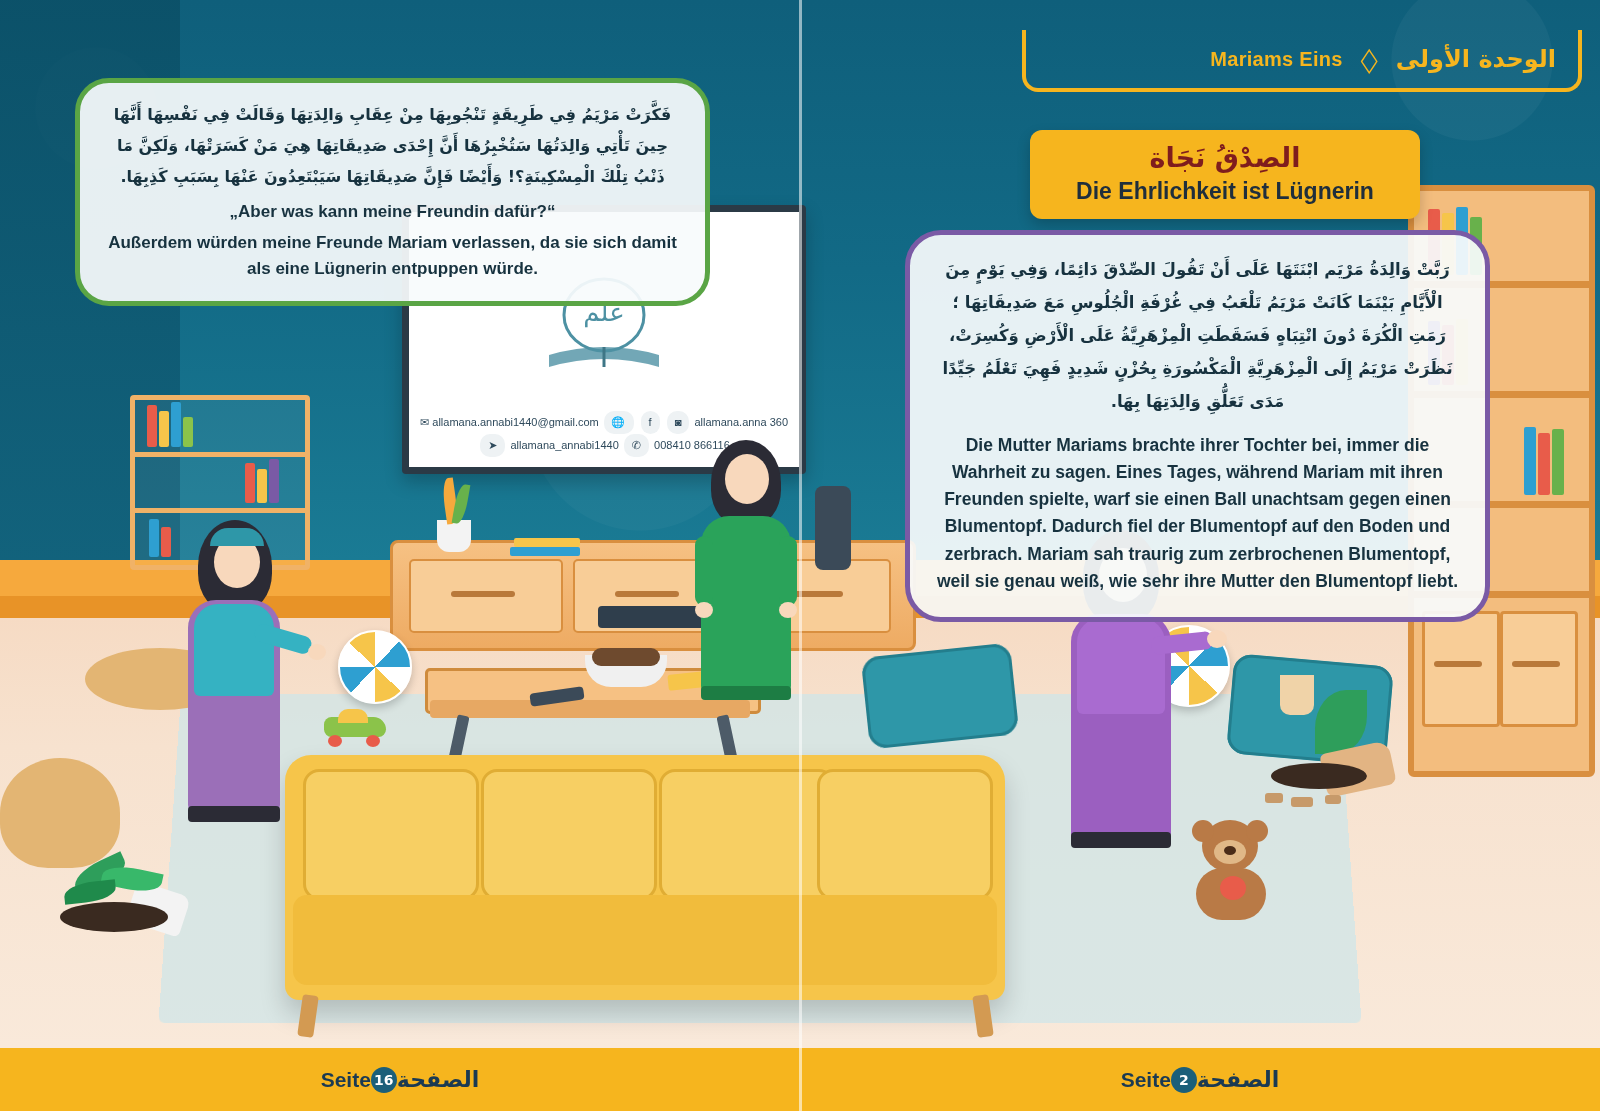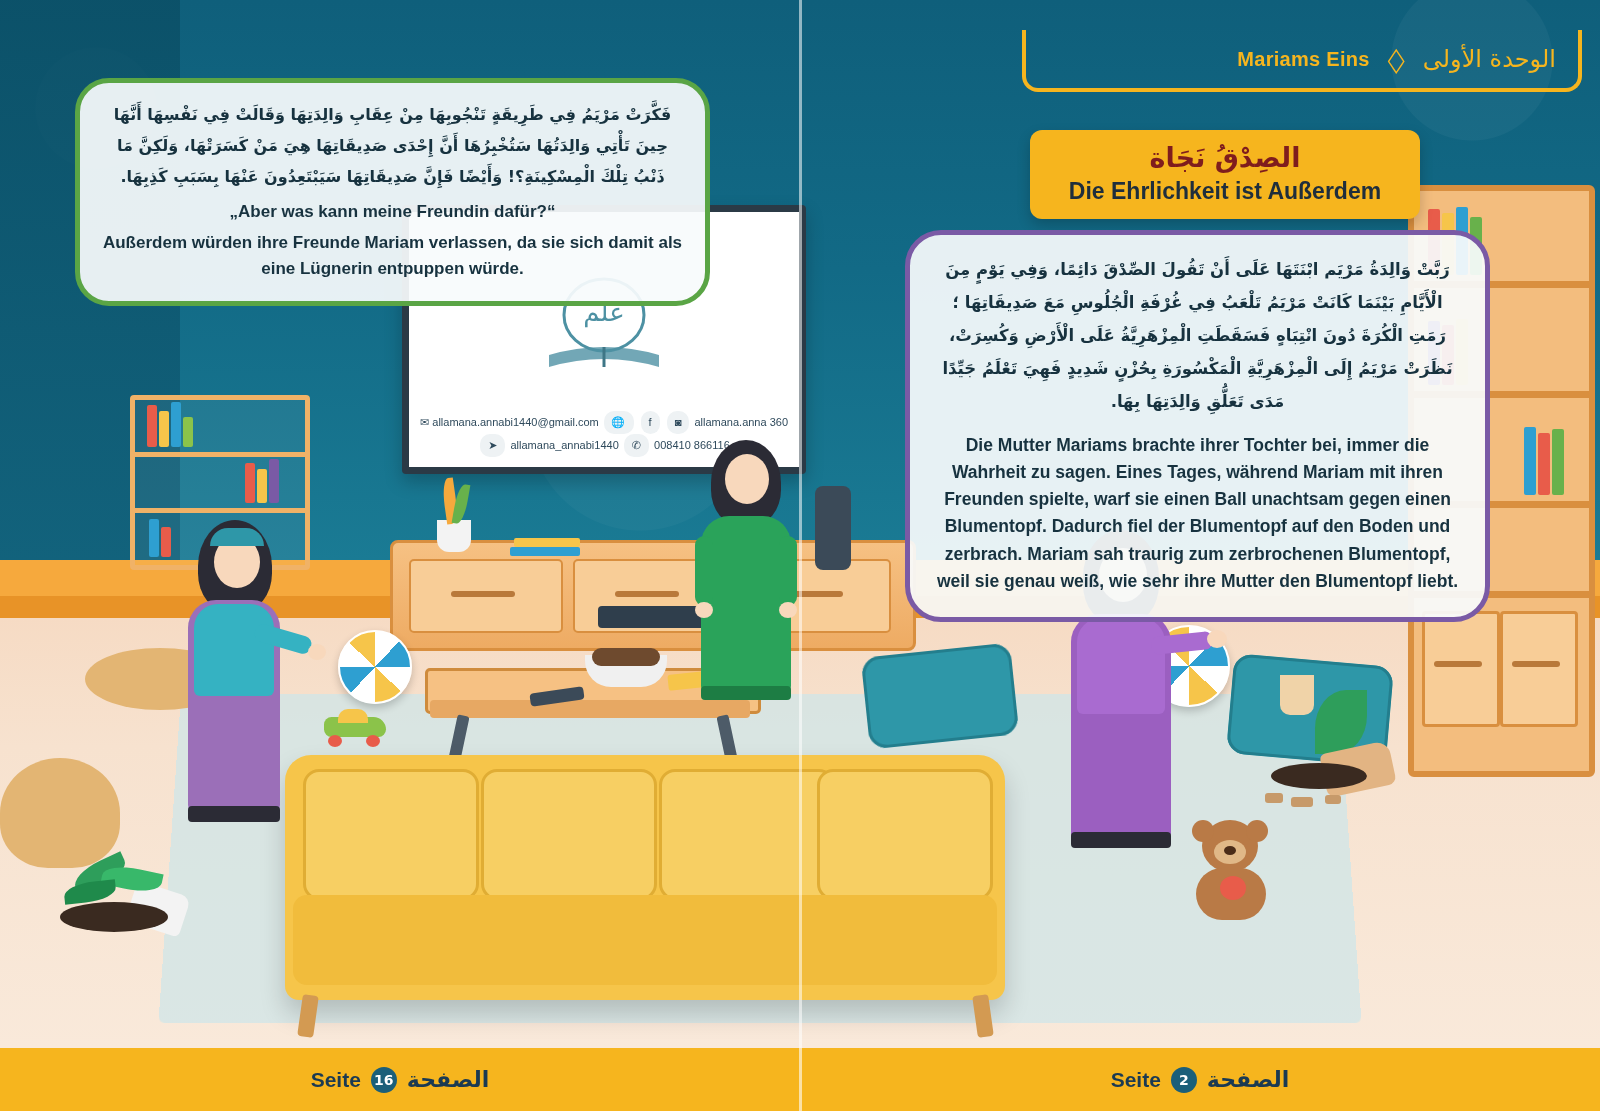--- a/index.html
+++ b/index.html
@@ -281,21 +281,21 @@
     letter-spacing: .3px;
   }
   .chapter-tab .diamond {
     color: #f6b51e;
     font-size: 22px;
     transform: scaleY(1.5);
   }
   .chapter-tab .ar {
     color: #f6b51e;
     font-size: 24px;
-    font-weight: normal;
+    font-weight: bold;
     direction: rtl;
     font-family: "DejaVu Sans", "Liberation Sans", sans-serif;
   }
 
   
   .title-banner {
     position: absolute;
     left: 1030px; top: 130px;
     width: 390px;
     background: #f6b51e;
@@ -368,21 +368,20 @@
     left: 0; bottom: 0;
     width: 1600px; height: 63px;
     background: #f6b51e;
     display: flex;
   }
   .footer-half {
     width: 50%;
     display: flex;
     align-items: center;
     justify-content: center;
-    gap: 10px;
     color: #1b3a52;
     font-weight: bold;
     font-size: 21px;
   }
   .footer-half .ar {
     direction: rtl;
     font-family: "DejaVu Sans", "Liberation Sans", sans-serif;
     font-size: 22px;
   }
   .footer-half .num {
@@ -594,32 +593,32 @@
   <div class="spine"></div>
 
   <div class="chapter-tab">
     <div class="de">Mariams Eins</div>
     <div class="diamond">◇</div>
     <div class="ar">الوحدة الأولى</div>
   </div>
 
   <div class="title-banner">
     <div class="ar">الصِدْقُ نَجَاة</div>
-    <div class="de">Die Ehrlichkeit ist Außerdem</div>
+    <div class="de">Die Ehrlichkeit ist Lügnerin</div>
   </div>
 
   <div class="bubble bubble-right">
     <div class="ar-text">رَبَّتْ وَالِدَةُ مَرْيَم ابْنَتَهَا عَلَى أَنْ تَقُولَ الصِّدْقَ دَائِمًا، وَفِي يَوْمٍ مِنَ الْأَيَّامِ بَيْنَمَا كَانَتْ مَرْيَمُ تَلْعَبُ فِي غُرْفَةِ الْجُلُوسِ مَعَ صَدِيقَاتِهَا ؛ رَمَتِ الْكُرَةَ دُونَ انْتِبَاهٍ فَسَقَطَتِ الْمِزْهَرِيَّةُ عَلَى الْأَرْضِ وَكُسِرَتْ، نَظَرَتْ مَرْيَمُ إِلَى الْمِزْهَرِيَّةِ الْمَكْسُورَةِ بِحُزْنٍ شَدِيدٍ فَهِيَ تَعْلَمُ جَيِّدًا مَدَى تَعَلُّقِ وَالِدَتِهَا بِهَا.</div>
     <div class="de-text">Die Mutter Mariams brachte ihrer Tochter bei, immer die Wahrheit zu sagen. Eines Tages, während Mariam mit ihren Freunden spielte, warf sie einen Ball unachtsam gegen einen Blumentopf. Dadurch fiel der Blumentopf auf den Boden und zerbrach. Mariam sah traurig zum zerbrochenen Blumentopf, weil sie genau weiß, wie sehr ihre Mutter den Blumentopf liebt.</div>
   </div>
 
   <div class="bubble bubble-left">
     <div class="ar-text">فَكَّرَتْ مَرْيَمُ فِي طَرِيقَةٍ تَنْجُوبِهَا مِنْ عِقَابِ وَالِدَتِهَا وَقَالَتْ فِي نَفْسِهَا أَنَّهَا حِينَ تَأْتِي وَالِدَتُهَا سَتُخْبِرُهَا أَنَّ إِحْدَى صَدِيقَاتِهَا هِيَ مَنْ كَسَرَتْهَا، وَلَكِنَّ مَا ذَنْبُ تِلْكَ الْمِسْكِينَةِ؟! وَأَيْضًا فَإِنَّ صَدِيقَاتِهَا سَيَبْتَعِدُونَ عَنْهَا بِسَبَبِ كَذِبِهَا.</div>
     <div class="de-text" style="margin-top:6px;">„Aber was kann meine Freundin dafür?“</div>
-    <div class="de-text" style="margin-top:6px;">Außerdem würden ihre Freunde Mariam verlassen, da sie sich damit als eine Lügnerin entpuppen würde.</div>
+    <div class="de-text" style="margin-top:6px;">Außerdem würden meine Freunde Mariam verlassen, da sie sich damit als eine Lügnerin entpuppen würde.</div>
   </div>
 
   <div class="footer">
     <div class="footer-half">
       <span>Seite</span>
       <span class="num">16</span>
       <span class="ar">الصفحة</span>
     </div>
     <div class="footer-half">
       <span>Seite</span>

